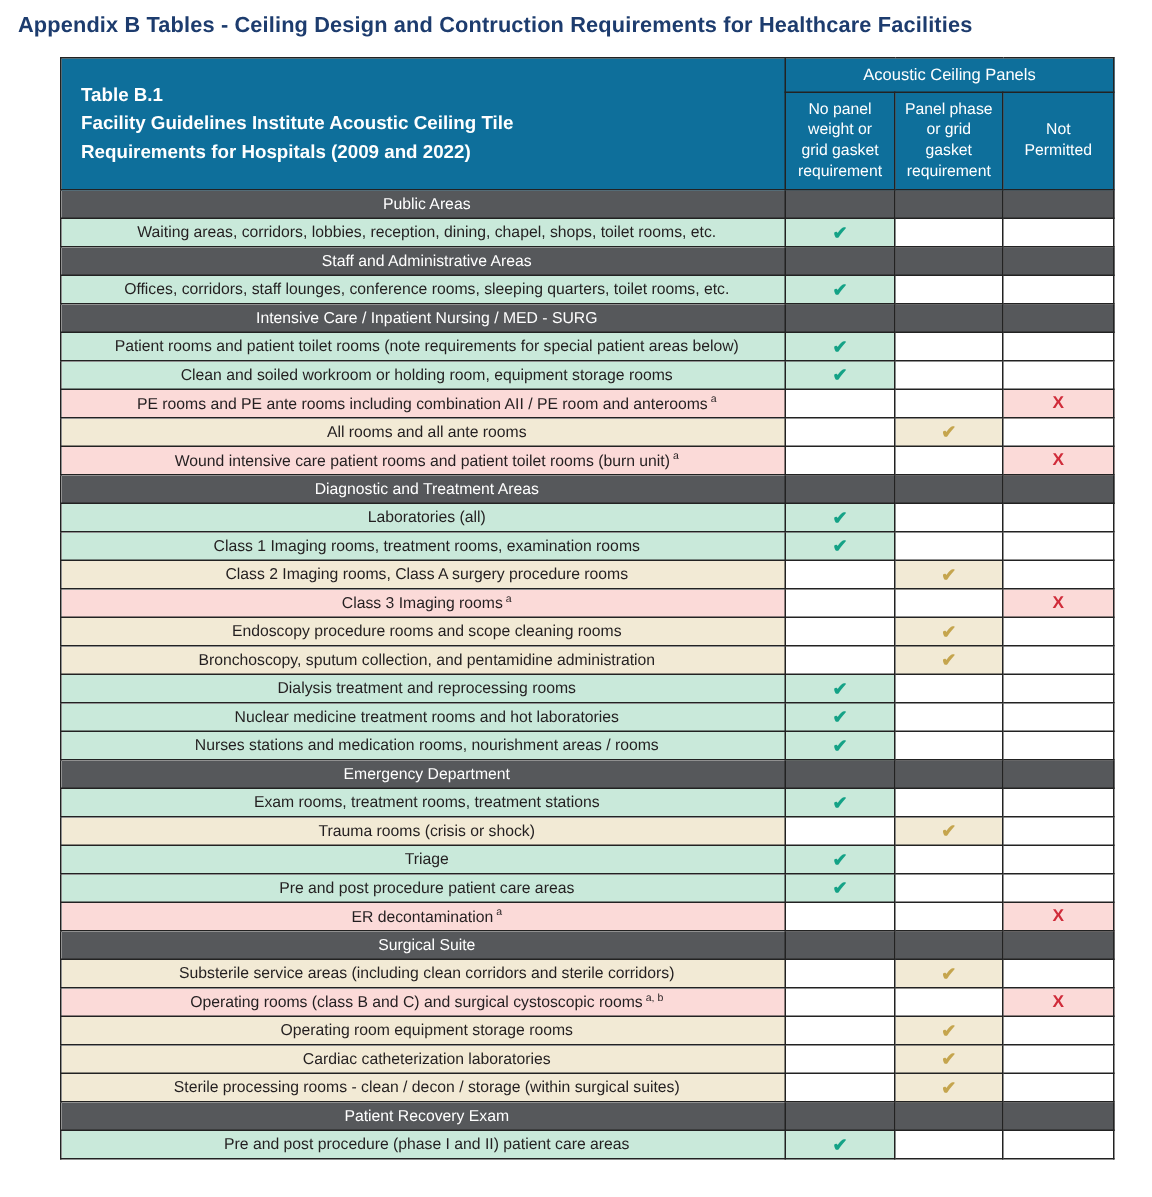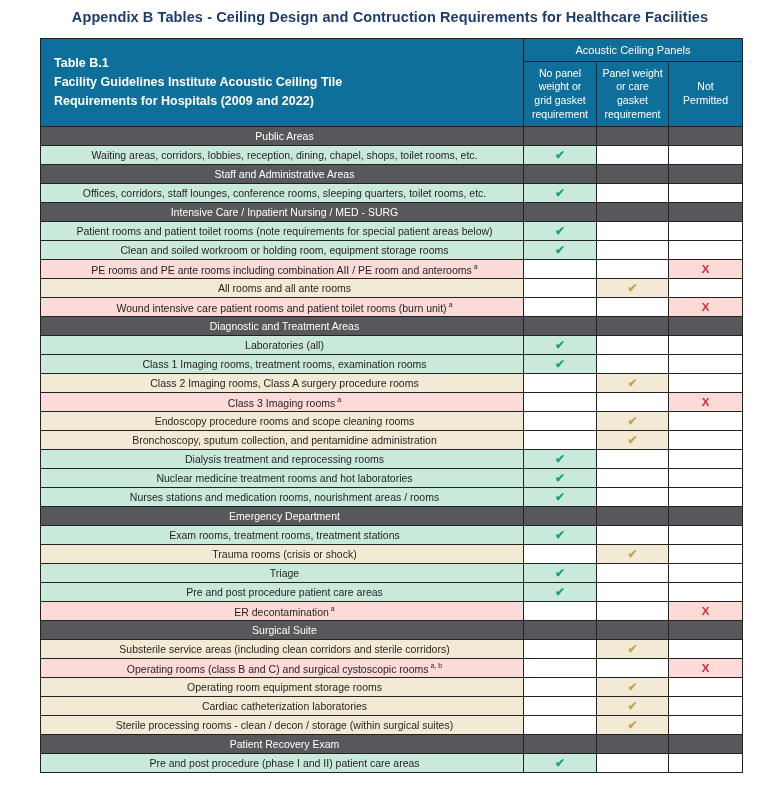--- a/index.html
+++ b/index.html
@@ -10,21 +10,20 @@
     color: var(--row-text, #231f20);
     overflow: hidden;
   }
   .page { padding: 9px 0 0 12px; }
   h1.doc-title {
     font-size: 14.5px;
     font-weight: 700;
     color: var(--title-navy, #1d3c6e);
     margin-bottom: 13px;
     letter-spacing: 0.1px;
-    text-align: center;
   }
   table.b1 {
     border-collapse: collapse;
     table-layout: fixed;
     width: 702px;
     margin-left: 28px;
   }
   table.b1 th, table.b1 td {
     border: 1px solid var(--border, #222222);
   }
@@ -86,21 +85,21 @@
       <tr>
         <th rowspan="2" class="hdr-left">
           <div>Table B.1</div>
           <div>Facility Guidelines Institute Acoustic Ceiling Tile</div>
           <div>Requirements for Hospitals (2009 and 2022)</div>
         </th>
         <th colspan="3" class="hdr-group">Acoustic Ceiling Panels</th>
       </tr>
       <tr class="hdr-cols">
         <th>No panel weight or grid gasket requirement</th>
-        <th>Panel weight or care gasket requirement</th>
+        <th>Panel phase or grid gasket requirement</th>
         <th>Not Permitted</th>
       </tr>
     </thead>
     <tbody id="rows">
         <tr class="section">
           <td class="label">Public Areas</td>
           <td></td>
           <td></td>
           <td></td>
         </tr>

